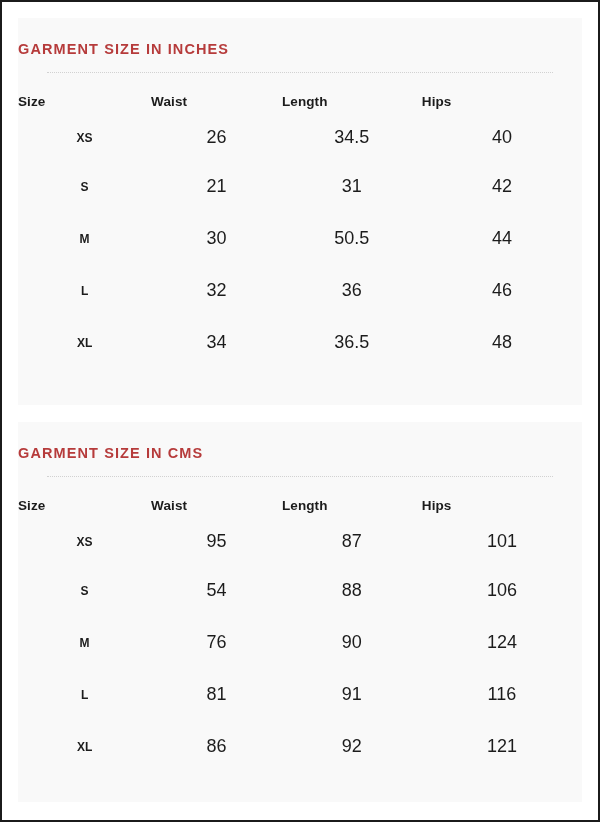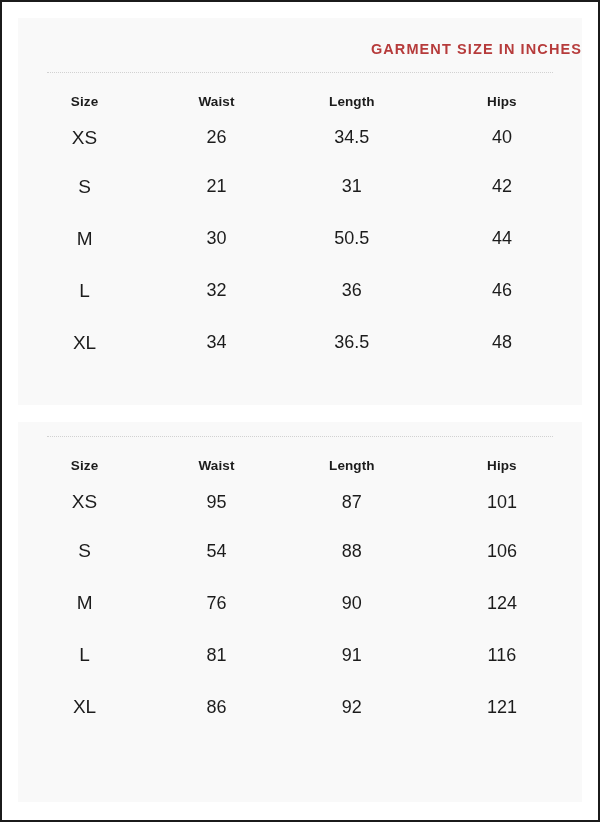--- a/index.html
+++ b/index.html
@@ -30,21 +30,21 @@
   .card {
     background: #f9f9f9;
     width: 100%;
     padding: 0;
   }
 
   .card-inches { height: 387px; }
   .card-cms    { height: 380px; }
 
   .card-title {
-    text-align: right;
+    text-align: left;
     color: #b63b3b;
     font-size: 14.5px;
     font-weight: 700;
     letter-spacing: 1.1px;
     padding-top: 24px;
     padding-bottom: 0;
     line-height: 1.1;
   }
 
   .divider {
@@ -61,38 +61,38 @@
 
   col.c-size   { width: 23.6%; }
   col.c-waist  { width: 23.2%; }
   col.c-length { width: 24.8%; }
   col.c-hips   { width: 28.4%; }
 
   thead th {
     font-size: 13.5px;
     font-weight: 700;
     color: #1c1c1c;
-    text-align: center;
+    text-align: left;
     padding-top: 21px;
     padding-bottom: 0;
     letter-spacing: 0.1px;
   }
 
   tbody td {
     text-align: center;
     font-size: 18px;
     color: #1c1c1c;
     font-weight: 400;
     height: 52px;
     vertical-align: middle;
   }
 
   tbody td.size-cell {
-    font-weight: 400;
-    font-size: 19px;
+    font-weight: 700;
+    font-size: 12px;
   }
 
   tbody tr:first-child td { padding-top: 6px; }
 </style>
 </head>
 <body>
 
 <div class="page">
 
   <section class="card card-inches">
@@ -144,20 +144,21 @@
           <td class="size-cell">XL</td>
           <td>34</td>
           <td>36.5</td>
           <td>48</td>
         </tr>
       </tbody>
     </table>
   </section>
 
   <section class="card card-cms">
+    <div class="card-title">GARMENT SIZE IN CMS</div>
 
     <div class="divider"></div>
 
     <table>
       <colgroup>
         <col class="c-size">
           <col class="c-waist">
           <col class="c-length">
           <col class="c-hips">
       </colgroup>

